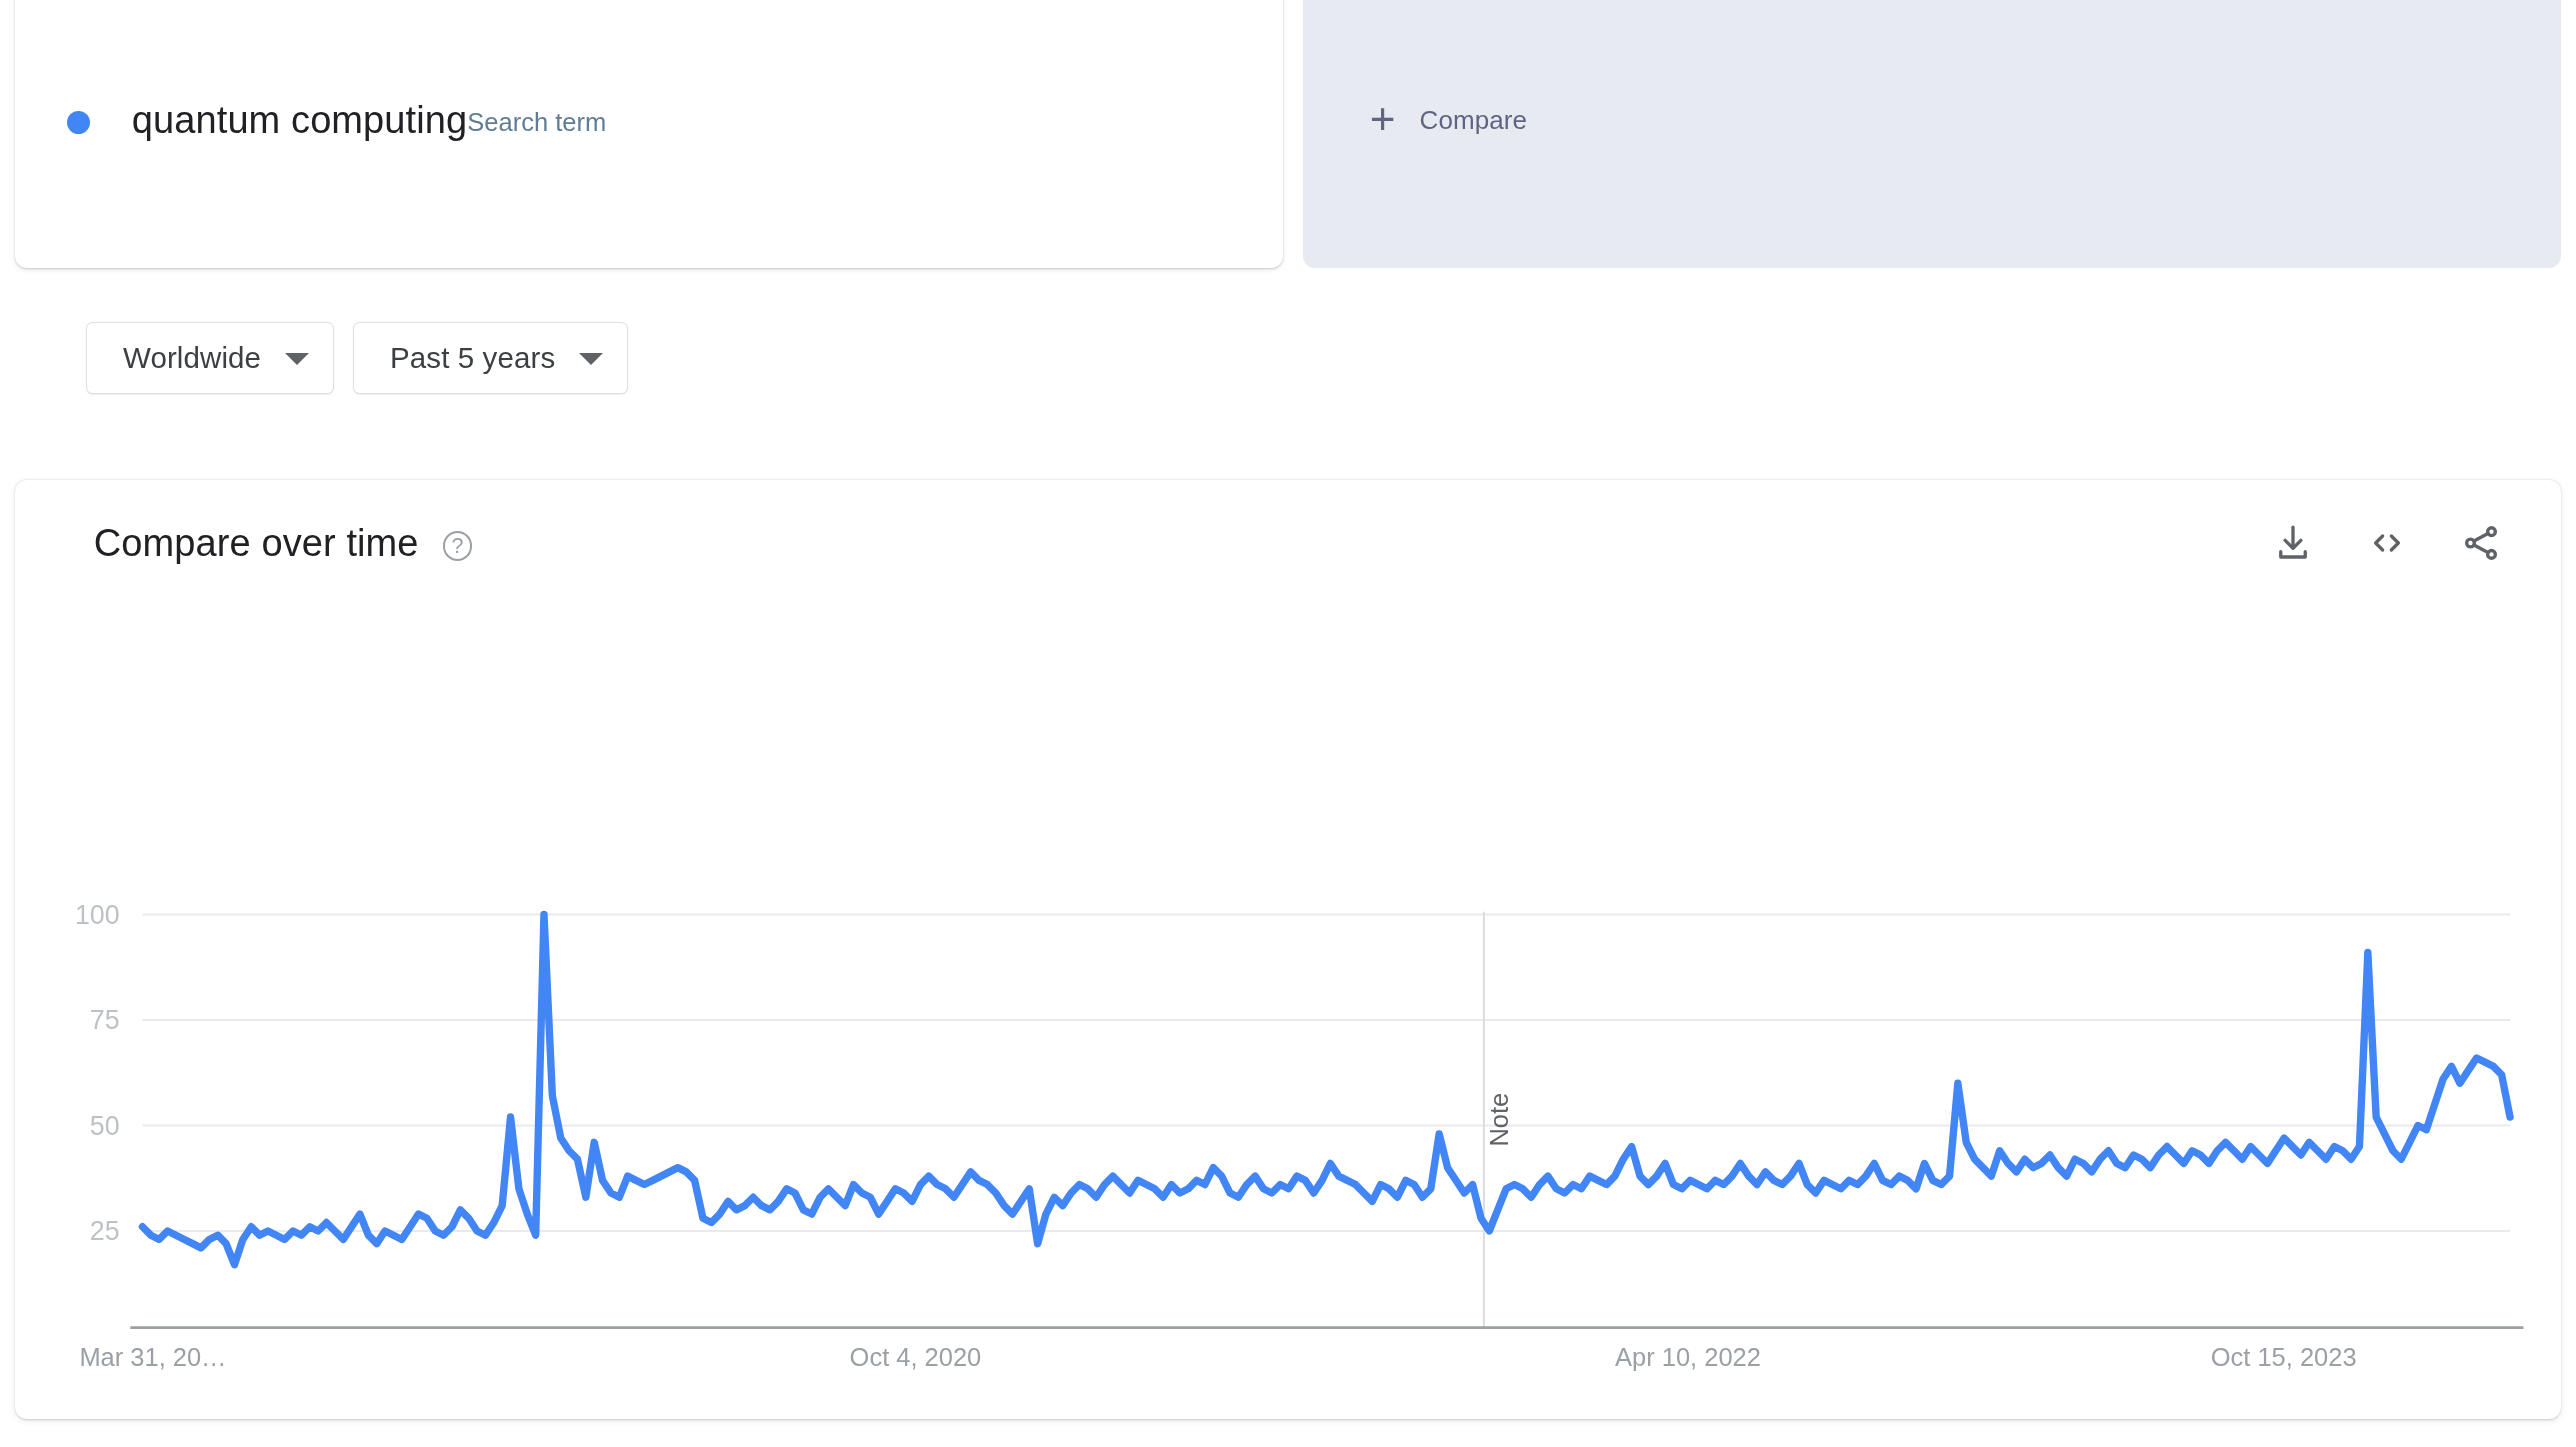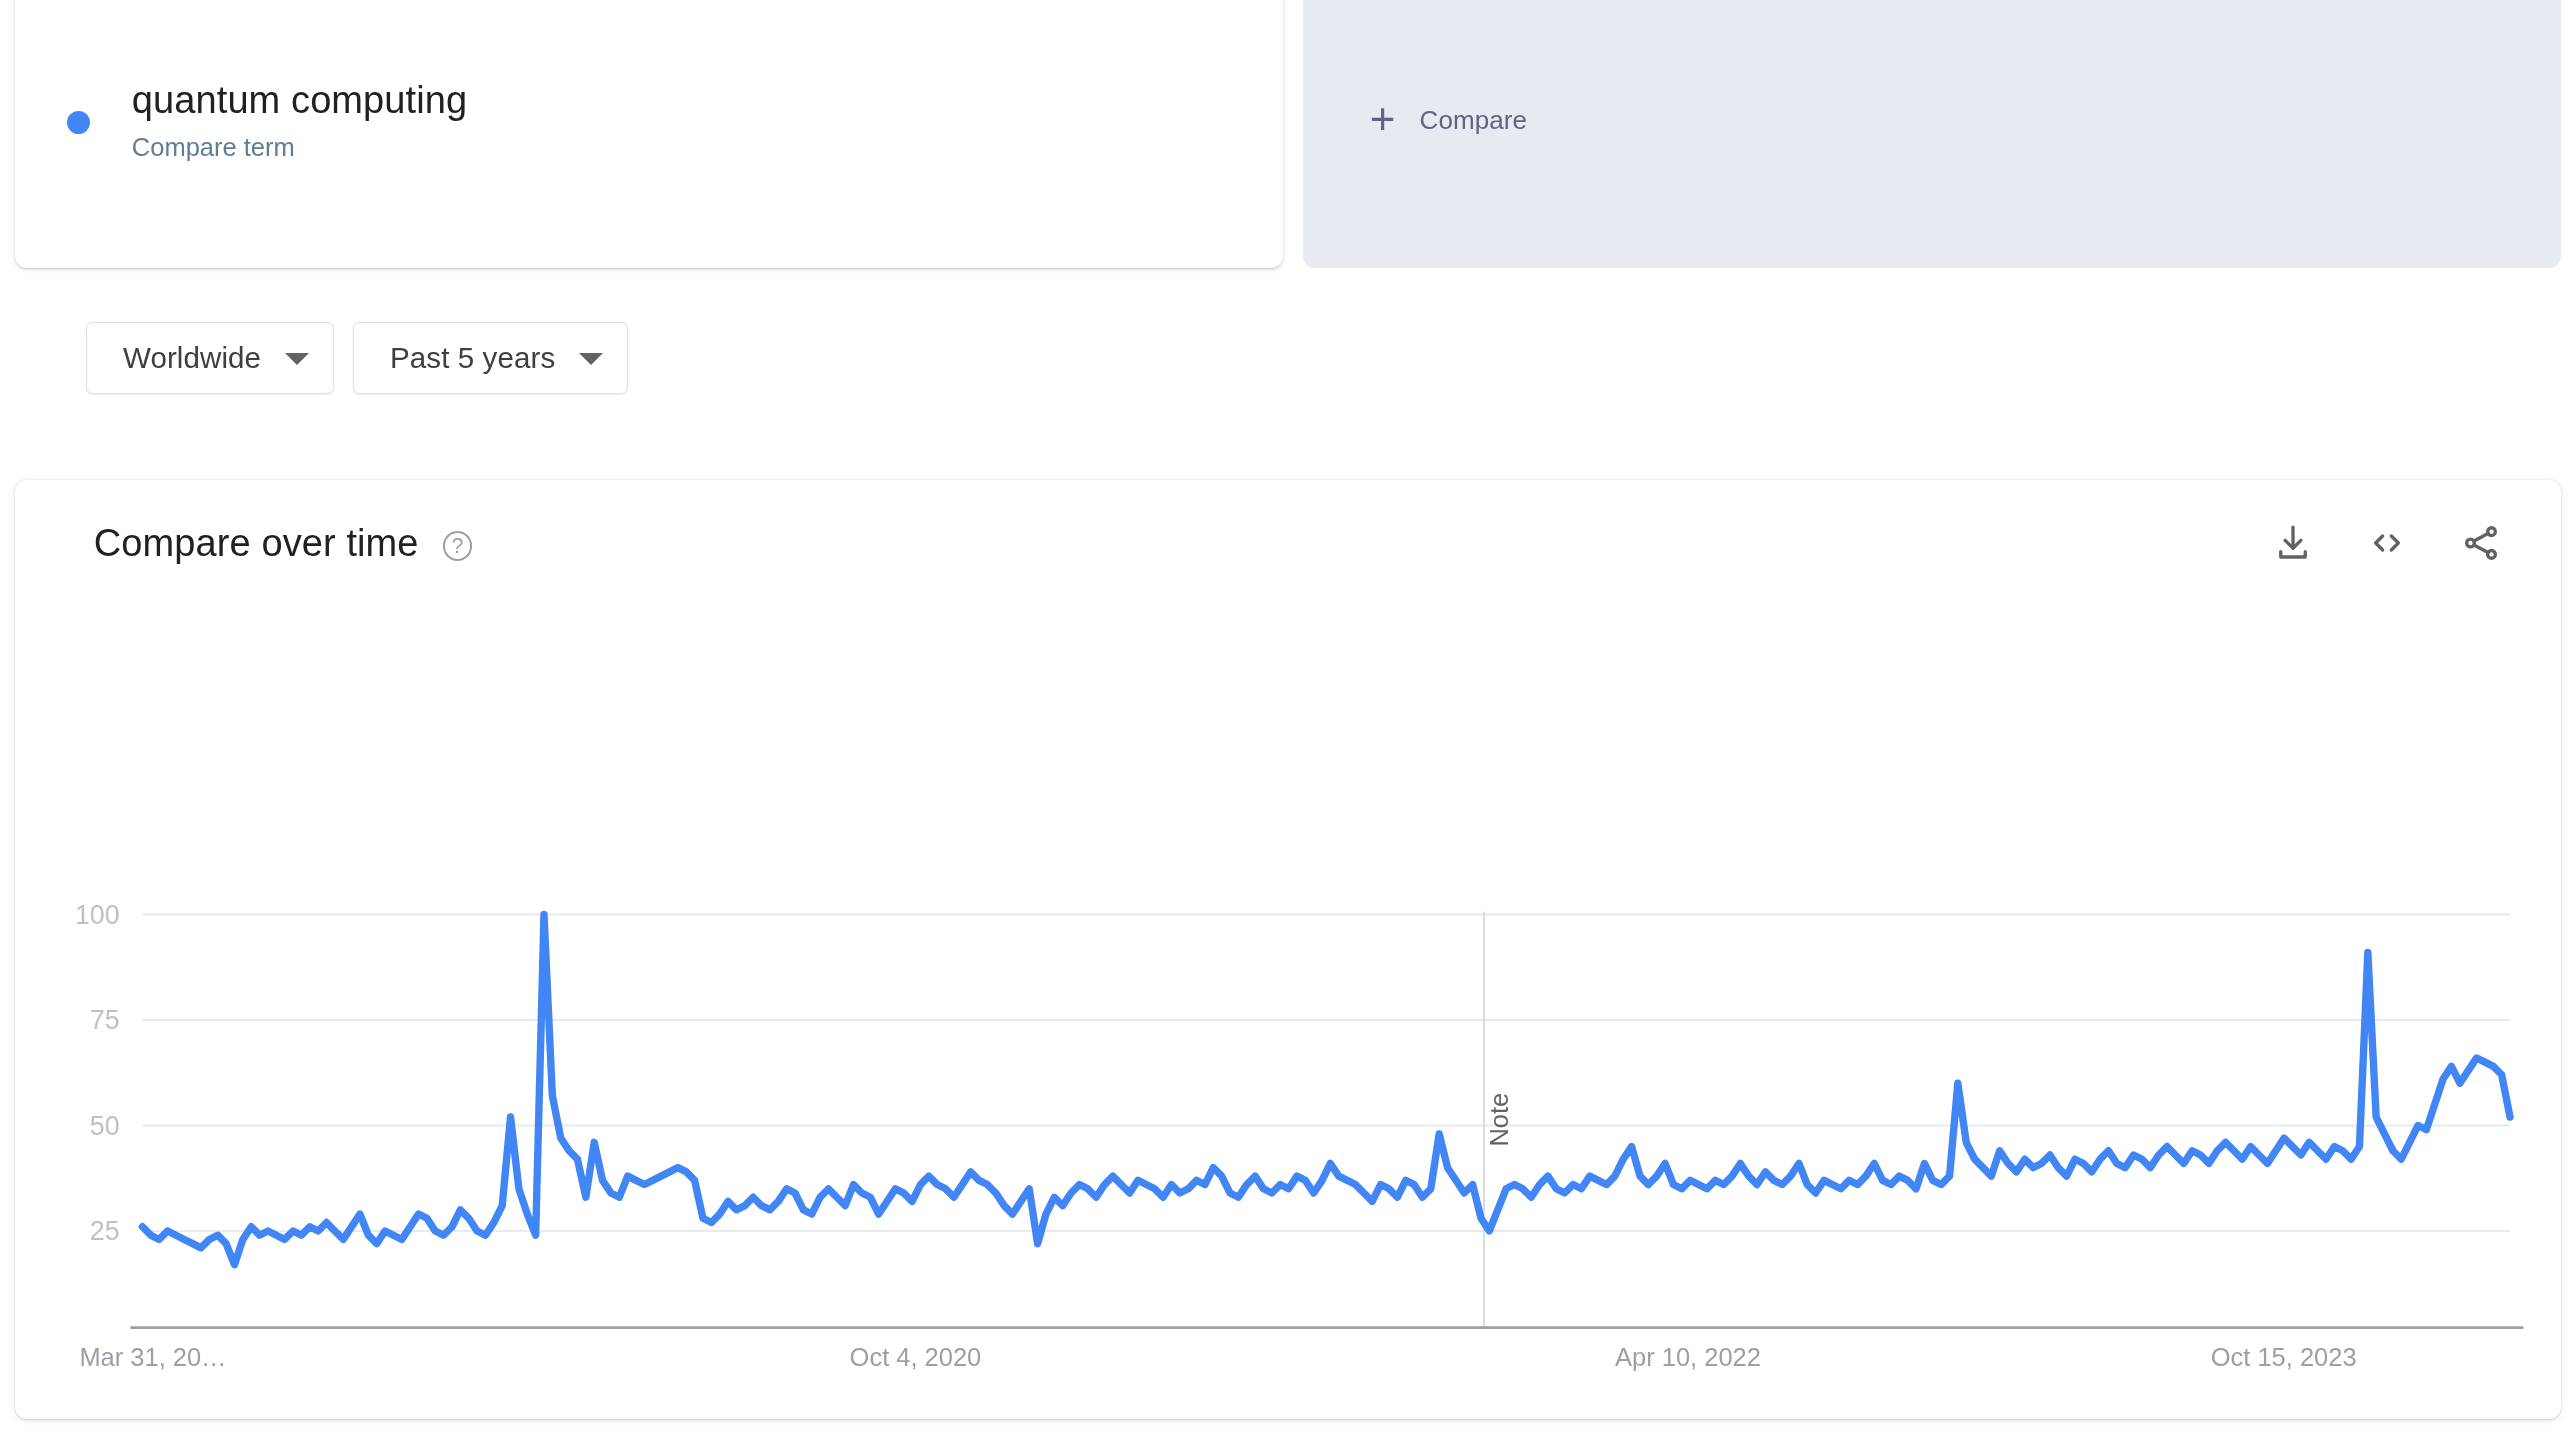--- a/index.html
+++ b/index.html
@@ -36,21 +36,21 @@
     box-sizing: border-box;
   }
   .term-dot {
     width: 23px; height: 23px;
     border-radius: 50%;
     background: #4285F4;
     flex: 0 0 auto;
     margin-right: 42px;
     margin-top: 4px;
   }
-  .term-text { display: flex; flex-direction: column; }
+  .term-text { display: flex; flex-direction: row; }
   .term-title {
     font-size: 38px;
     color: #202124;
     letter-spacing: 0.1px;
     line-height: 1.15;
     font-weight: 400;
   }
   .term-sub {
     font-size: 25.5px;
     color: #5f7d95;
@@ -174,21 +174,21 @@
 </head>
 <body>
 
 <div class="page">
 
   <div class="toprow">
     <div class="term-card">
       <div class="term-dot"></div>
       <div class="term-text">
         <div class="term-title">quantum computing</div>
-        <div class="term-sub">Compare term</div>
+        <div class="term-sub">Search term</div>
       </div>
     </div>
     <div class="compare-card">
       <span class="plus-icon">+</span>
       <span class="compare-label">Compare</span>
     </div>
   </div>
 
   <div class="filterbar">
     <div class="chip">

